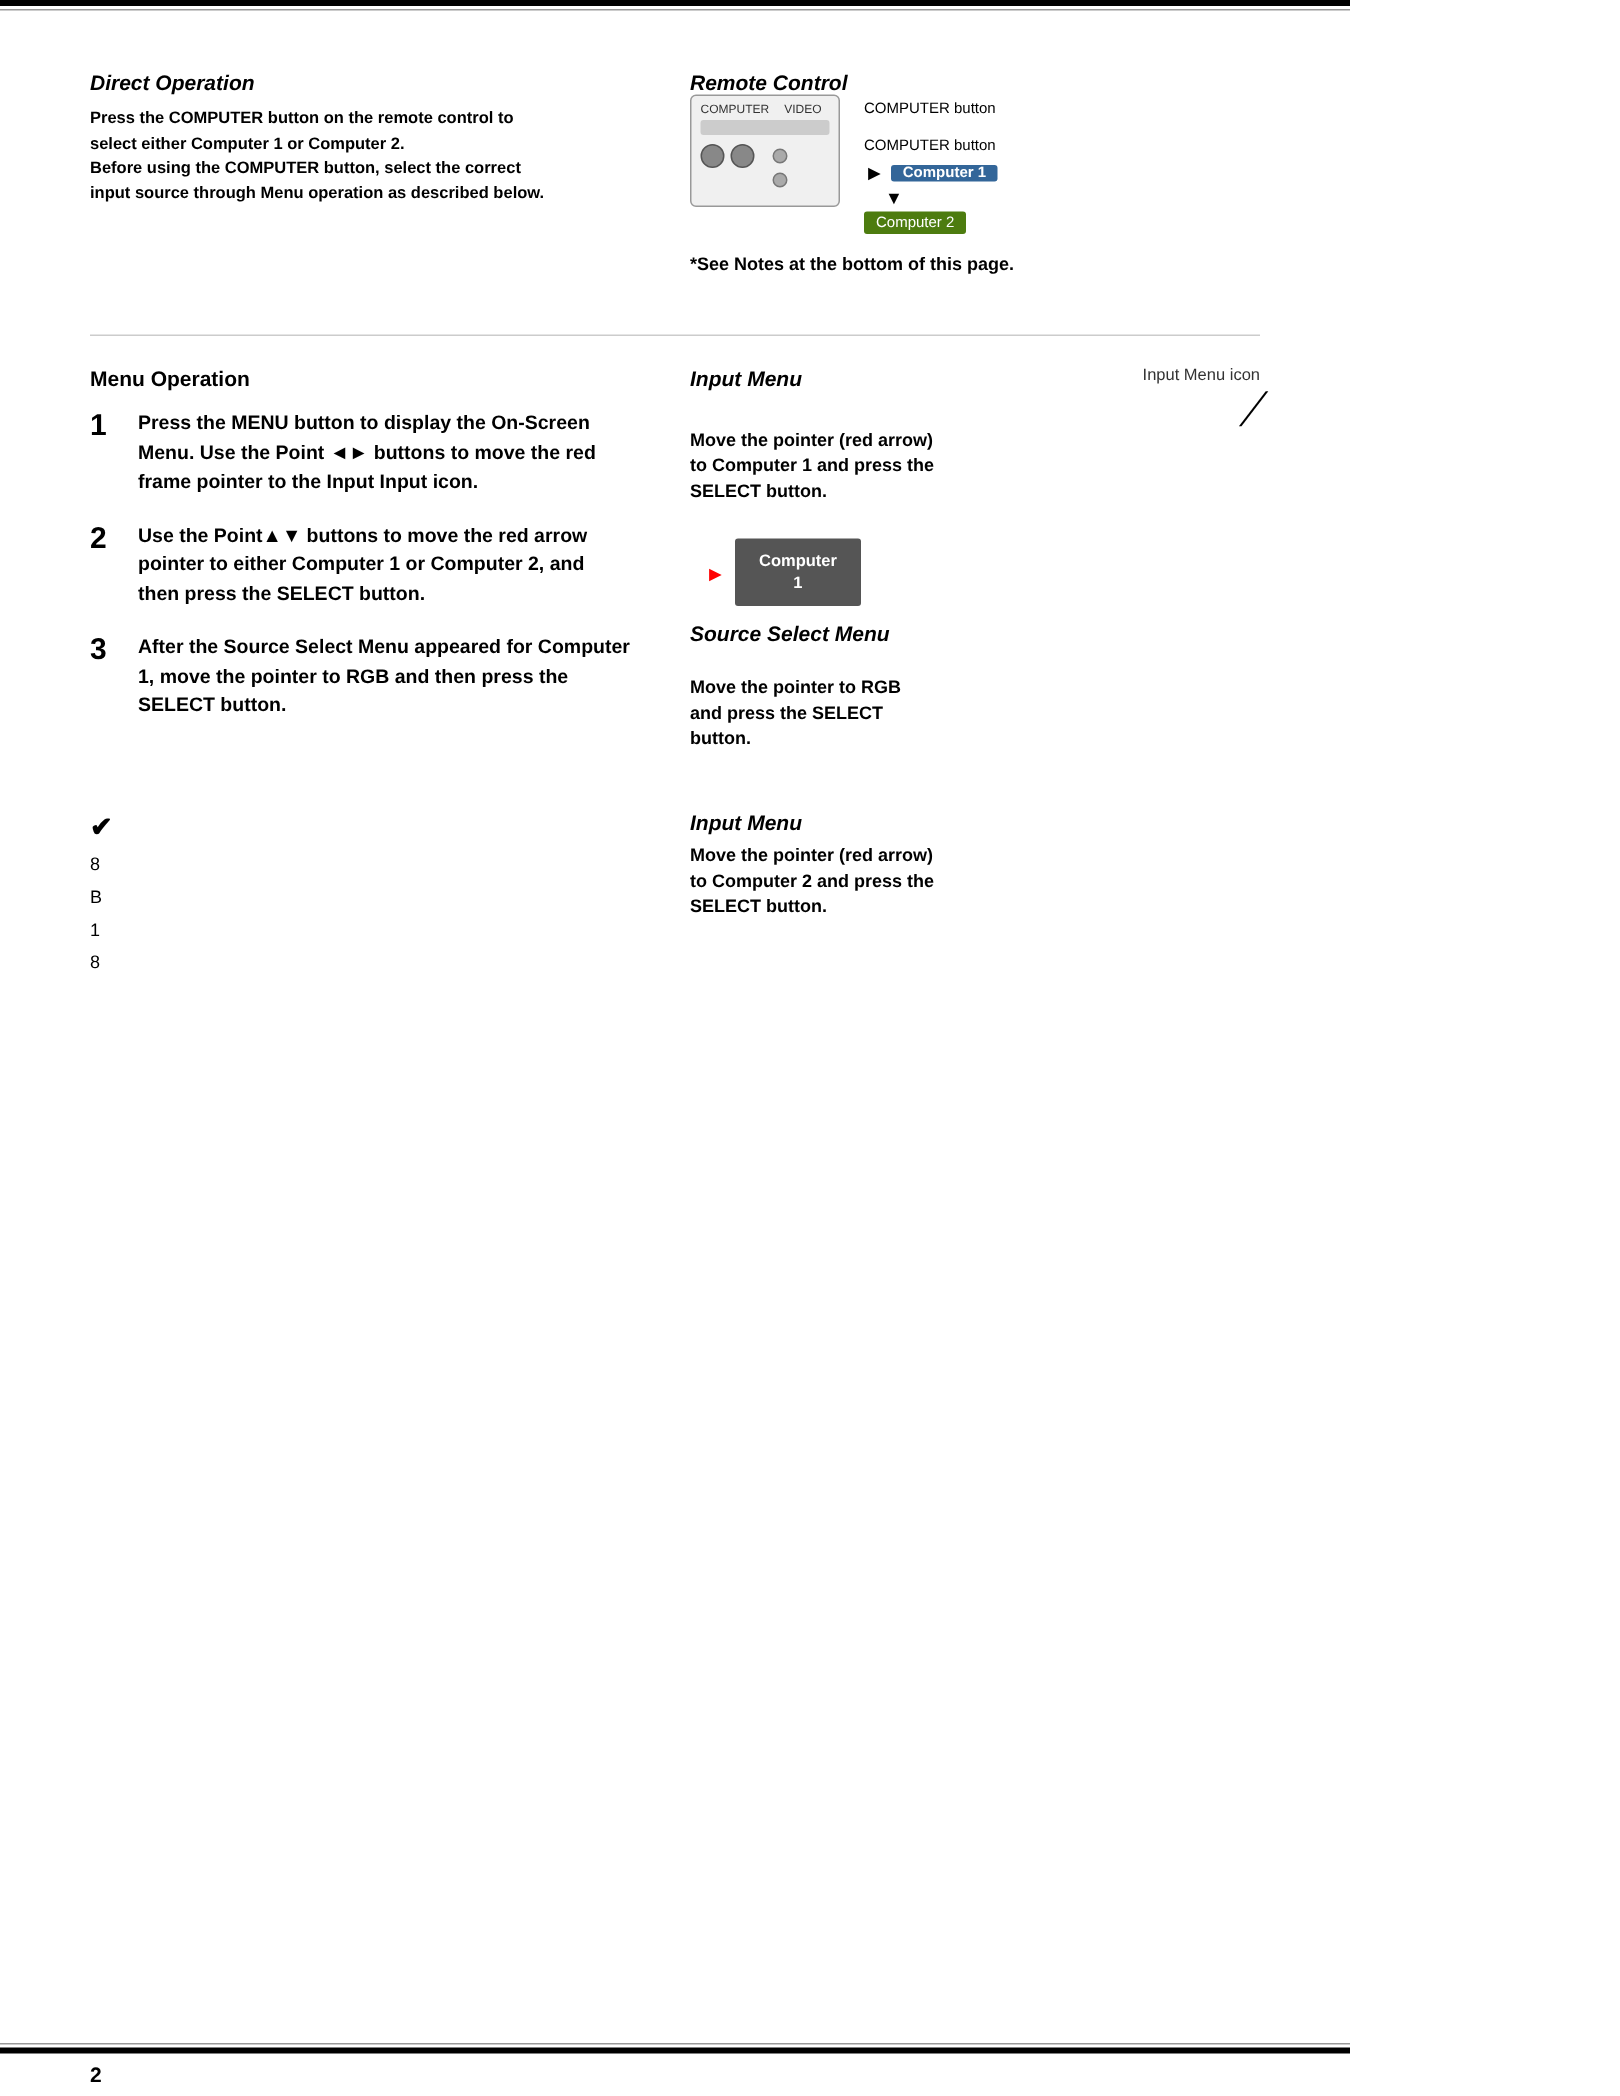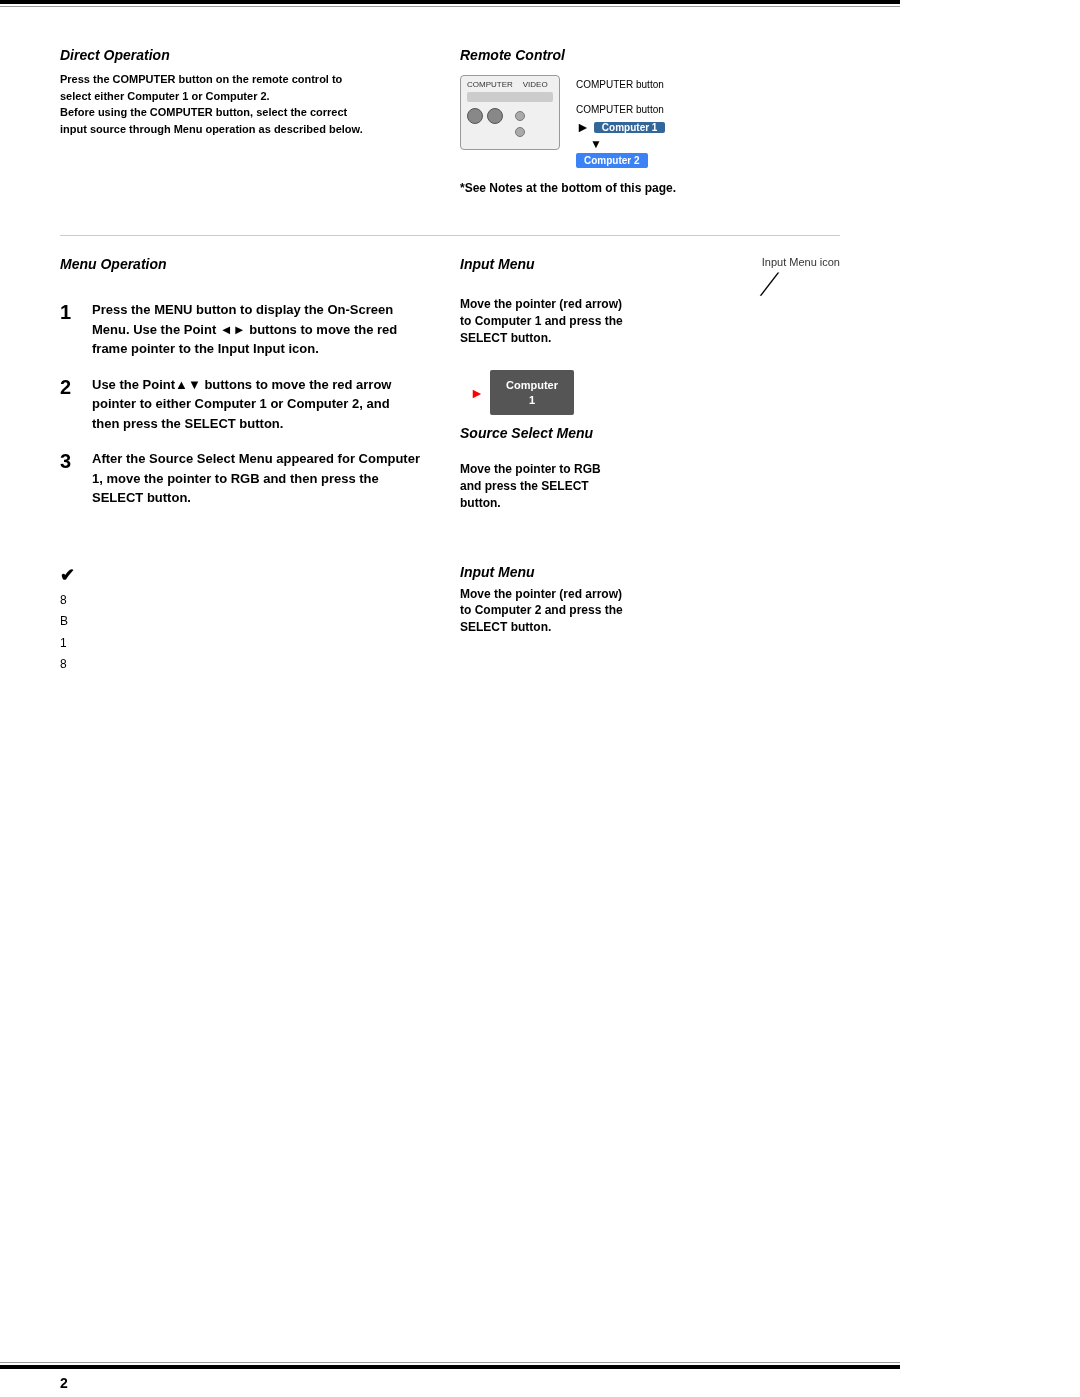--- a/index.html
+++ b/index.html
@@ -59,21 +59,20 @@
     .right-col {
       width: 380px;
       flex-shrink: 0;
     }
 
     
     .remote-control-title {
       font-weight: bold;
       font-style: italic;
       font-size: 14px;
-      margin-bottom: 12px;
     }
     .remote-control-diagram {
       display: flex;
       align-items: flex-start;
       gap: 10px;
     }
     .remote-box {
       width: 100px;
       height: 75px;
       border: 1.5px solid #999;
@@ -131,24 +130,24 @@
     }
     .computer-badge {
       background: #336699;
       color: #fff;
       font-size: 10px;
       font-weight: bold;
       padding: 0 8px;
       border-radius: 2px;
     }
     .computer-badge-2 {
-      background: #3b82f6;
+      background: #4d7c0f;
       color: #fff;
       font-size: 10px;
-      font-weight: bold;
+      font-weight: normal;
       padding: 2px 8px;
       border-radius: 2px;
     }
     .see-notes {
       font-size: 12px;
       font-weight: bold;
       margin-top: 11px;
     }
 
     
@@ -166,23 +165,22 @@
     }
     .menu-left {
       flex: 1;
     }
     .menu-right {
       width: 380px;
       flex-shrink: 0;
     }
     .menu-operation-title {
       font-weight: bold;
-      font-style: italic;
-      font-size: 14px;
-      margin-bottom: 28px;
+      font-size: 14px;
+      margin-bottom: 12px;
     }
     .input-menu-title {
       font-weight: bold;
       font-style: italic;
       font-size: 14px;
       margin-bottom: 6px;
     }
     .menu-step {
       display: flex;
       gap: 12px;
@@ -372,21 +370,21 @@
             After the Source Select Menu appeared for Computer 1, move the pointer to RGB and then press the SELECT button.
           </div>
         </div>
       </div>
 
       <div class="menu-right">
         <div style="display:flex; align-items:flex-start; gap:6px;">
           <div style="flex:1;">
             <div class="input-menu-title">Input Menu</div>
           </div>
-          <div style="">
+          <div style="text-align:right;">
             <div class="input-menu-icon-label">Input Menu icon</div>
             <div class="slash-icon">╱</div>
           </div>
         </div>
 
         <div class="move-pointer-text">
           Move the pointer (red arrow)<br>to Computer 1 and press the<br>SELECT button.
         </div>
 
         

